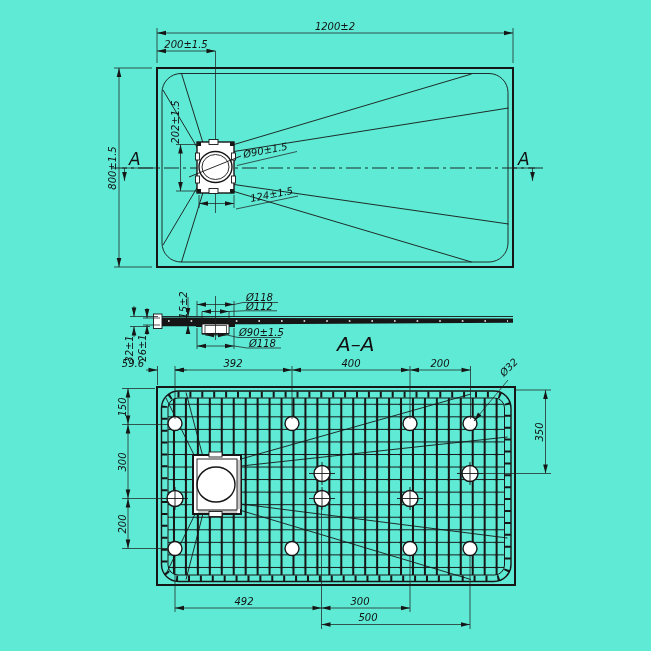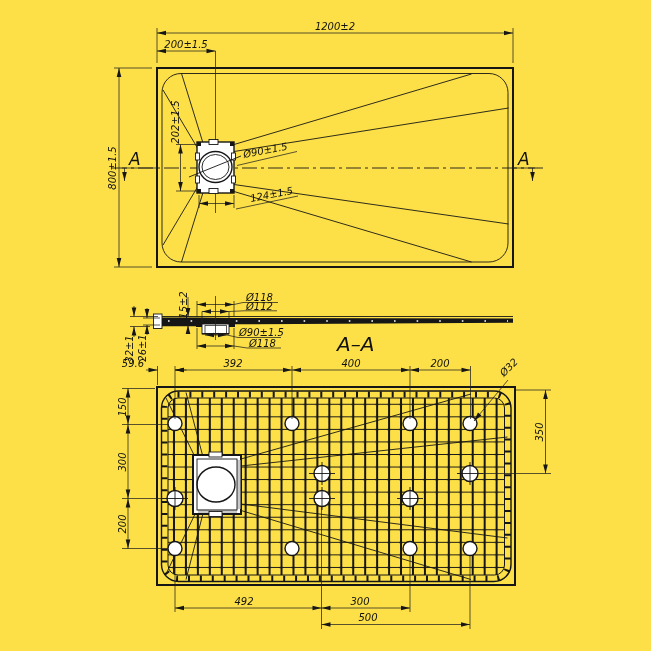--- a/index.html
+++ b/index.html
@@ -1,16 +1,16 @@
 <!DOCTYPE html>
 <html><head>
 <meta charset="utf-8">
 <style>
   html,body{margin:0;padding:0;background:#fff;}
-  .page{width:651px;height:651px;background:#fde047;position:relative;overflow:hidden;}
+  .page{width:651px;height:651px;background:#5eead4;position:relative;overflow:hidden;}
   svg{display:block;}
   .s2{stroke:#161616;stroke-width:2;fill:none}
   .s14{stroke:#161616;stroke-width:1.4;fill:none}
   .s09{stroke:#161616;stroke-width:0.9;fill:none}
   .dim{stroke:#222;stroke-width:0.75;fill:none}
   .ink{fill:#161616;stroke:none}
   .wf{fill:#fff}
   text{fill:#111;font:italic 10px "DejaVu Sans","Liberation Sans",sans-serif;}
   text.mid{text-anchor:middle}
   text.big{font:italic 17px "DejaVu Sans","Liberation Sans",sans-serif;}

